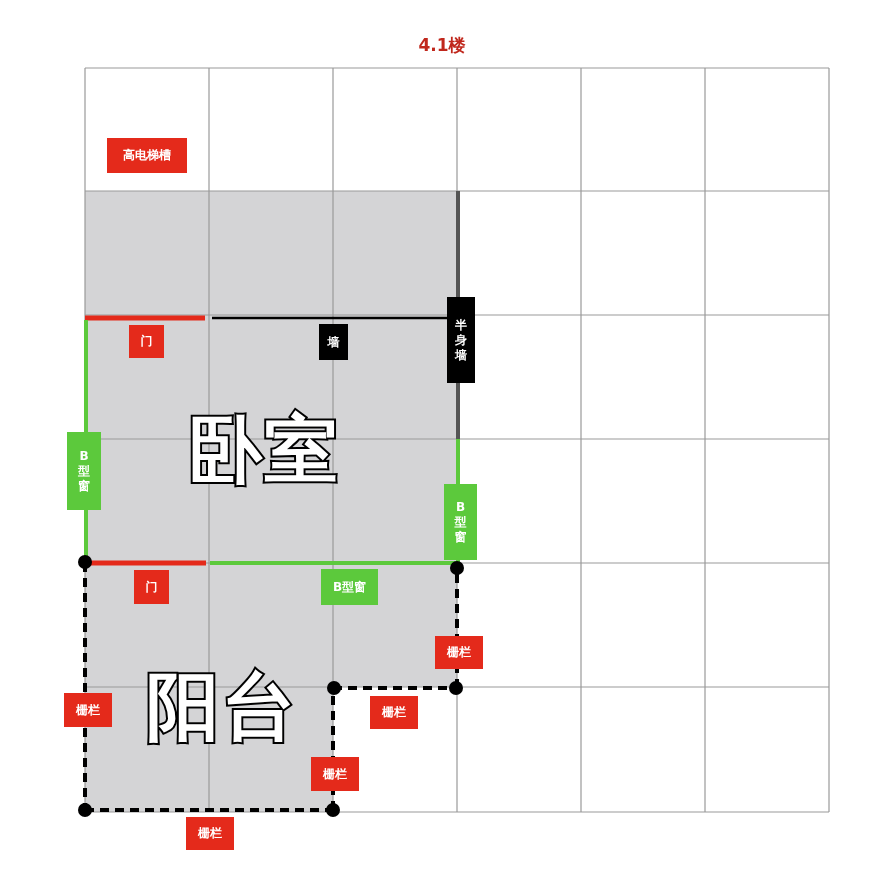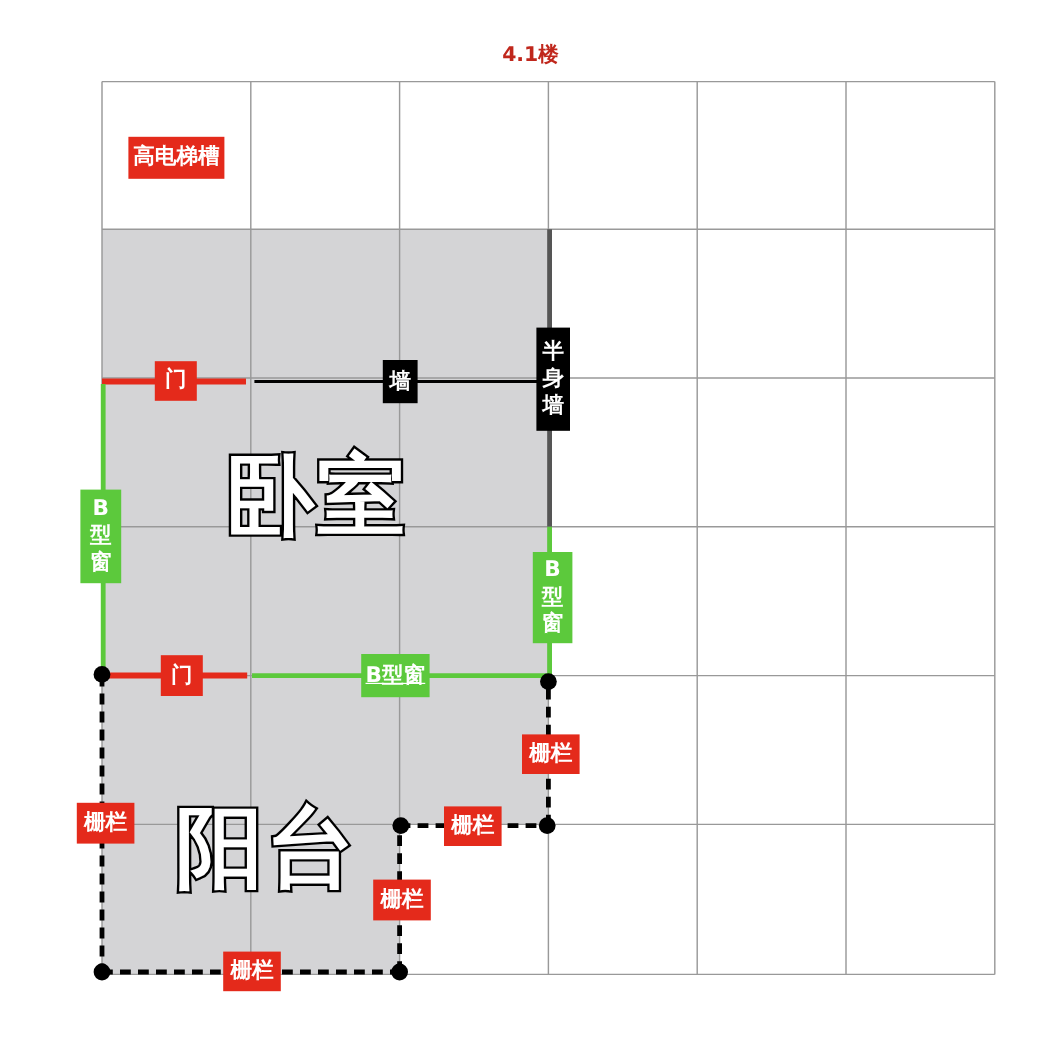--- a/index.html
+++ b/index.html
@@ -1,19 +1,19 @@
 <!DOCTYPE html>
 <html><head>
 <meta charset="utf-8">
 <style>
   html, body { margin:0; padding:0; background:#ffffff; }
   body { width:884px; height:878px; position:relative; overflow:hidden; font-family:"DejaVu Sans", sans-serif; }
   #title { position:absolute; left:0; width:884px; top:34px; text-align:center; color:#c0271c; font-weight:bold; font-size:17px; }
   svg#plan { position:absolute; left:0; top:0; }
-  .lbl { position:absolute; color:#fff; font-weight:bold; font-size:18px; display:flex; align-items:center; justify-content:center; line-height:1.25; text-align:right; }
+  .lbl { position:absolute; color:#fff; font-weight:bold; font-size:12px; display:flex; align-items:center; justify-content:center; line-height:1.25; text-align:right;margin-top:24px; }
   .red { background:#e42a1b; }
   .green { background:#5cc93c; }
   .black { background:#000; }
   .vert { flex-direction:column; }
   .room { position:absolute; font-size:74px; font-weight:bold; color:#fff; -webkit-text-stroke:4px #000; paint-order:stroke fill; letter-spacing:2px; font-family:"DejaVu Sans", sans-serif; }
 </style>
 </head>
 <body>
 
 <div id="title">4.1楼</div>
@@ -84,22 +84,22 @@
   <span>型</span>
   <span>窗</span>
 </div>
 <div class="lbl green vert" style="left:444px;top:460px;width:33px;height:76px;">
   <span>B</span>
   <span>型</span>
   <span>窗</span>
 </div>
 
 <div class="lbl red" style="left:134px;top:546px;width:35px;height:34px;">门</div>
-<div class="lbl green" style="left:301px;top:545px;width:57px;height:36px;text-decoration:underline;">B型窗</div>
+<div class="lbl green" style="left:321px;top:545px;width:57px;height:36px;">B型窗</div>
 
 <div class="lbl red" style="left:435px;top:612px;width:48px;height:33px;">栅栏</div>
 <div class="lbl red" style="left:64px;top:669px;width:48px;height:34px;">栅栏</div>
 <div class="lbl red" style="left:370px;top:672px;width:48px;height:33px;">栅栏</div>
 <div class="lbl red" style="left:311px;top:733px;width:48px;height:34px;">栅栏</div>
 <div class="lbl red" style="left:186px;top:793px;width:48px;height:33px;">栅栏</div>
 
-<div class="room" style="left:188px;top:364px;">卧室</div>
+<div class="room" style="left:188px;top:401px;">卧室</div>
 <div class="room" style="left:146px;top:658px;">阳台</div>
 
 </body></html>

